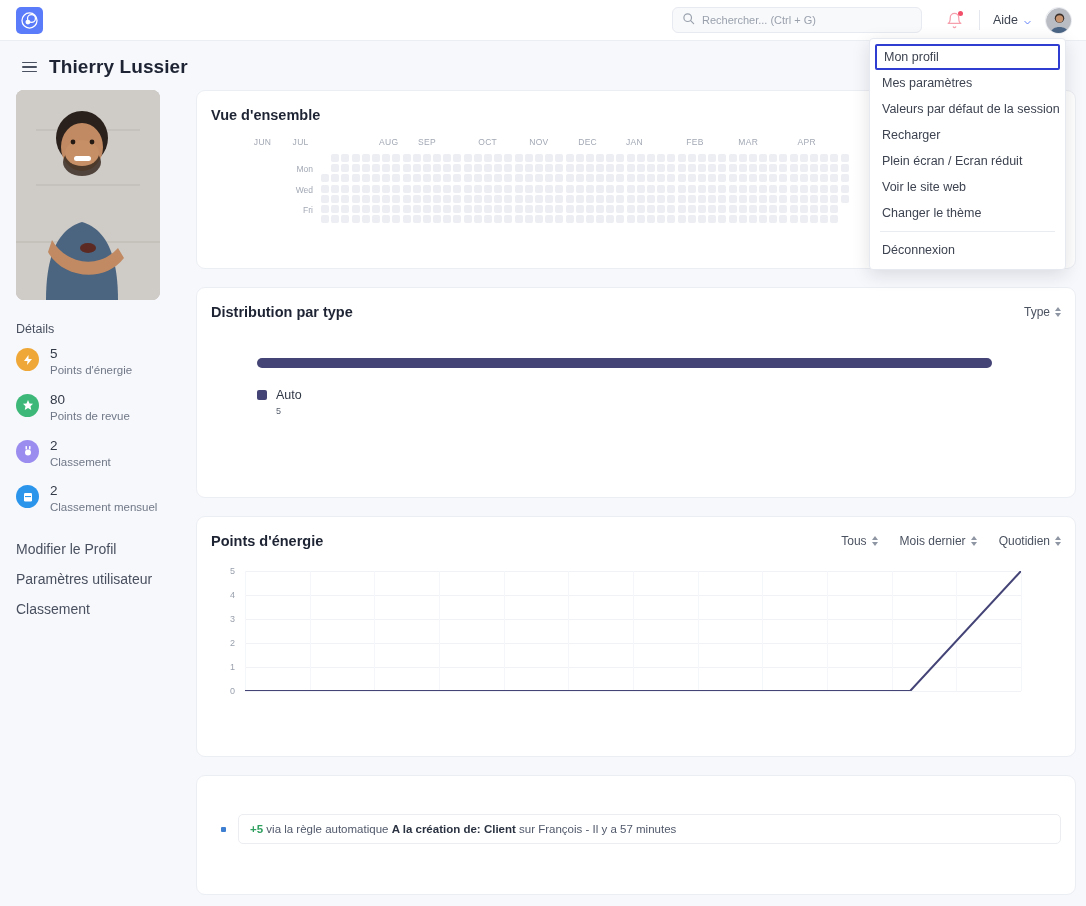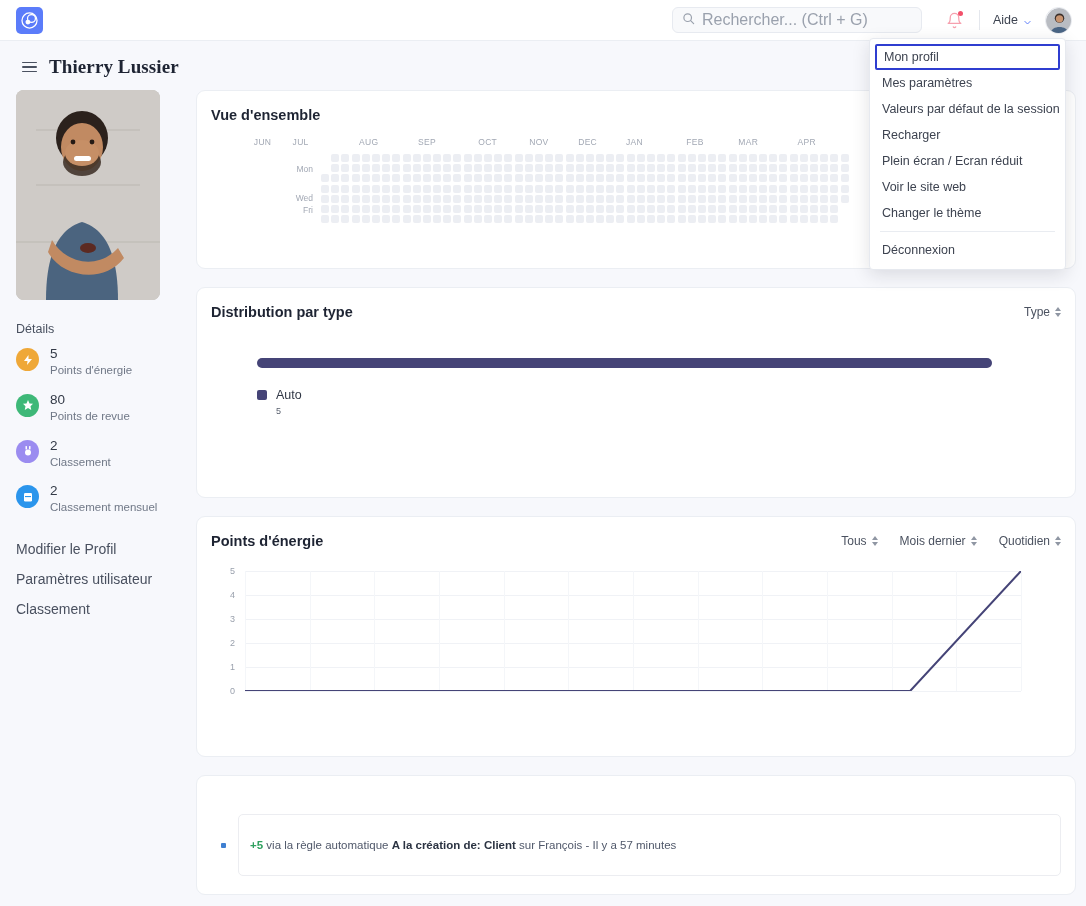--- a/index.html
+++ b/index.html
@@ -41,21 +41,21 @@
     border-radius: 6px;
     display: flex;
     align-items: center;
     padding: 0 9px;
     gap: 7px;
     margin-right: 22px;
   }
   .search-box input {
     border: none; outline: none; background: transparent;
     font-family: "Liberation Sans", sans-serif;
-    font-size: 16px;
+    font-size: 11px;
     color: #7c838f;
     width: 100%;
   }
   .search-box input::placeholder { color: #9aa1ad; }
   .bell-wrap {
     position: relative;
     width: 22px; height: 22px;
     display:flex; align-items:center; justify-content:center;
     margin-right: 13px;
   }
@@ -102,21 +102,20 @@
     border-radius: 2px;
     margin: 0 5px;
     padding: 4px 7px;
   }
   .dd-sep { height: 1px; background: #e9ecf1; margin: 5px 10px; }
 
   
   .page-head {
     display: flex; align-items: center; gap: 12px;
     padding: 15px 0 0 22px;
-    font-family: Liberation Serif, serif;
   }
   .hamburger { display: flex; flex-direction: column; gap: 3px; cursor: pointer; }
   .hamburger span { display:block; width: 15px; height: 1.6px; background: #4a5160; border-radius: 1px; }
   .page-title { font-size: 19px; font-weight: bold; color: #1e2433; letter-spacing: .1px; }
 
   
   .layout { display: flex; padding: 12px 10px 0 10px; gap: 0px; }
   .sidebar { width: 186px; padding-left: 6px; flex-shrink: 0; }
 
   .profile-img {
@@ -187,21 +186,21 @@
   .lc-gridline-h { position: absolute; left: 0; right: 0; height: 1px; background: #f0f2f6; }
   .lc-gridline-v { position: absolute; top: 0; bottom: 0; width: 1px; background: #f4f6f9; }
   .lc-xaxis { position: absolute; left: 20px; right: 10px; top: 128px; height: 14px; }
   .lc-xtick { position: absolute; font-size: 9px; color: #9aa1ad; white-space: nowrap; transform: translateX(-50%); }
 
   
   .act-row { display: flex; align-items: center; gap: 12px; margin-top: 22px; }
   .act-bullet { width: 5px; height: 5px; border-radius: 1px; background: #3f7fd1; flex-shrink: 0; margin-left: 10px; }
   .act-box {
     flex: 1; border: 1px solid #ecedf1; border-radius: 5px;
-    padding: 24px 11px; font-size: 11.5px; color: #50586a;
+    padding: 8px 11px; font-size: 11.5px; color: #50586a;
   }
   .act-plus { color: #2fa05f; font-weight: bold; }
   .act-strong { color: #2b3342; font-weight: bold; }
 </style>
 </head>
 <body>
 
 <div class="navbar">
   <div class="brand-logo">
     <svg width="19" height="19" viewBox="0 0 24 24" fill="none">
@@ -358,34 +357,34 @@
   <div class="main">
 
     <div class="card" style="height:179px">
       <div class="card-head">
         <div class="card-title">Vue d'ensemble</div>
       </div>
       <div class="heatmap-wrap">
         <div class="hm-months" id="hm-months">
             <span class="hm-month" style="left: -67.16px;">JUN</span>
             <span class="hm-month" style="left: -28.4px;">JUL</span>
-            <span class="hm-month" style="left: 38px;">AUG</span>
+            <span class="hm-month" style="left: 58px;">AUG</span>
             <span class="hm-month" style="left: 97.06px;">SEP</span>
             <span class="hm-month" style="left: 157.24px;">OCT</span>
             <span class="hm-month" style="left: 208.24px;">NOV</span>
             <span class="hm-month" style="left: 257.2px;">DEC</span>
             <span class="hm-month" style="left: 305px;">JAN</span>
             <span class="hm-month" style="left: 365.32px;">FEB</span>
             <span class="hm-month" style="left: 417.34px;">MAR</span>
             <span class="hm-month" style="left: 476.5px;">APR</span>
           </div>
         <div class="hm-body">
           <div class="hm-daylabels" id="hm-daylabels">
               <span class="hm-daylabel" style="top: 10.2px;">Mon</span>
-              <span class="hm-daylabel" style="top: 30.6px; margin-top: 8px;">Wed</span>
+              <span class="hm-daylabel" style="top: 30.6px;">Wed</span>
               <span class="hm-daylabel" style="top: 51px;">Fri</span>
             </div>
           <div class="hm-grid" id="hm-grid">
               <div class="hm-col">
                 <div class="hm-cell empty"></div>
                 <div class="hm-cell empty"></div>
                 <div class="hm-cell"></div>
                 <div class="hm-cell"></div>
                 <div class="hm-cell"></div>
                 <div class="hm-cell"></div>

